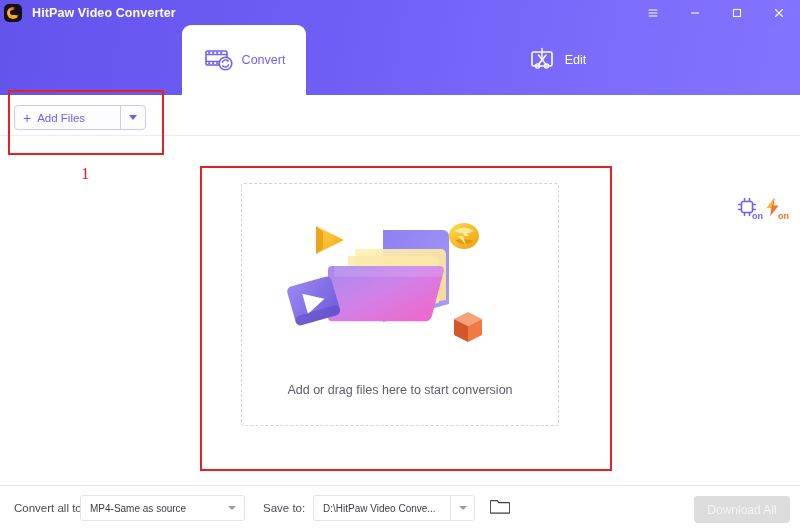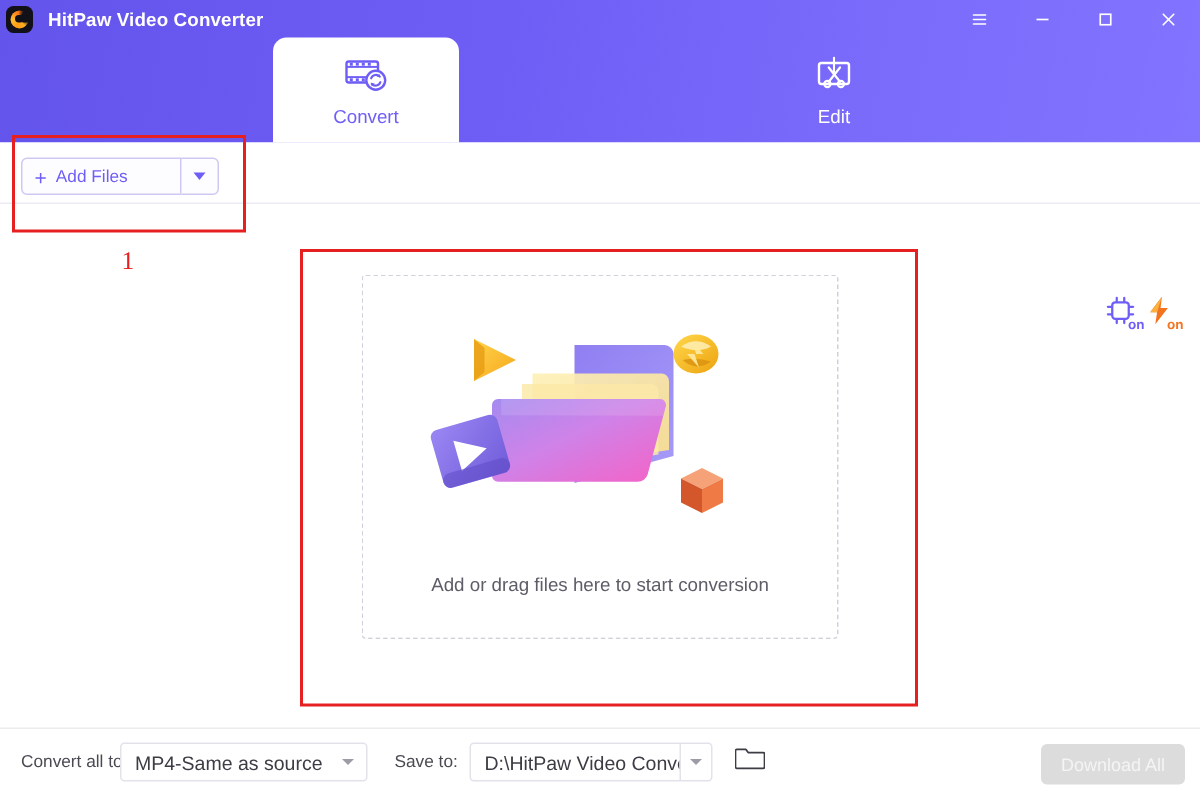--- a/index.html
+++ b/index.html
@@ -78,21 +78,21 @@
   .win-btn svg { display: block; }
 
   
   .tabs {
     position: absolute; left: 0; top: 25px;
     width: 800px; height: 70px;
   }
   .tab {
     position: absolute; top: 0;
     width: 124px; height: 70px;
-    display: flex; flex-direction: column;
+    display: flex; flex-direction: row;
     align-items: center; justify-content: center;
     gap: 7px;
   }
   .tab-label { font-size: 12.5px; color: #ffffff; }
   .tab.active {
     background: #ffffff;
     border-radius: 9px 9px 0 0;
   }
   .tab.active .tab-label { color: #6f5ef5; }
   #tab-convert  { left: 182px; }
@@ -214,21 +214,21 @@
   #lbl-save-to { left: 263px; }
   .combo {
     position: absolute; top: 9px;
     height: 26px;
     border: 1px solid #e3e1e9;
     border-radius: 3px;
     background: #ffffff;
     display: flex; align-items: center;
   }
   .combo .combo-value {
-    font-size: 13px; color: #3c3c45;
+    font-size: 10px; color: #3c3c45;
     padding-left: 9px;
     white-space: nowrap; overflow: hidden;
   }
   .combo .combo-caret {
     margin-left: auto;
     width: 24px; height: 24px;
     display: flex; align-items: center; justify-content: center;
   }
   .caret-sm {
     width: 0; height: 0;

